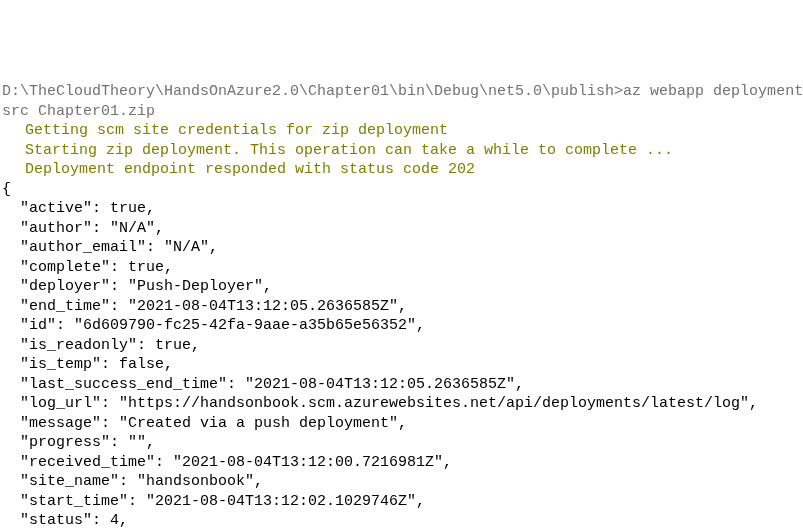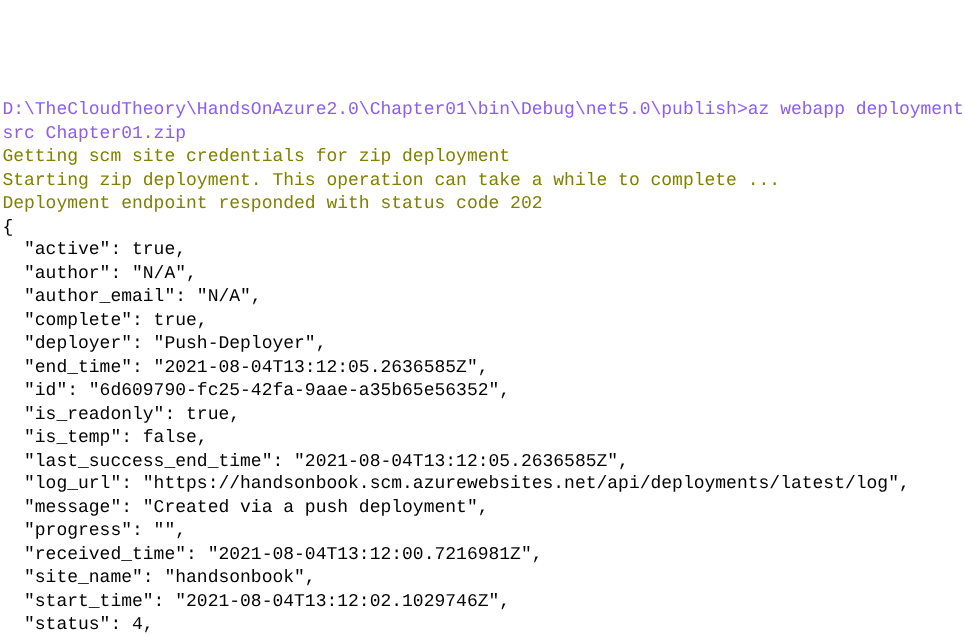--- a/index.html
+++ b/index.html
@@ -11,24 +11,25 @@
       font-family: Consolas, 'Courier New', monospace;
       font-size: 15px;
       line-height: 1.3;
       background: #ffffff;
       color: #000000;
       padding: 4px 2px;
       white-space: pre;
       overflow-x: auto;
     }
     .prompt-line {
-      color: #8b5cf6;
+      color: #737373;
     }
     .status-line {
       color: #808000;
+      margin-left: 23px;
     }
     .json-line {
       color: #000000;
     }
   </style>
 </head>
 <body>
 
 
 

